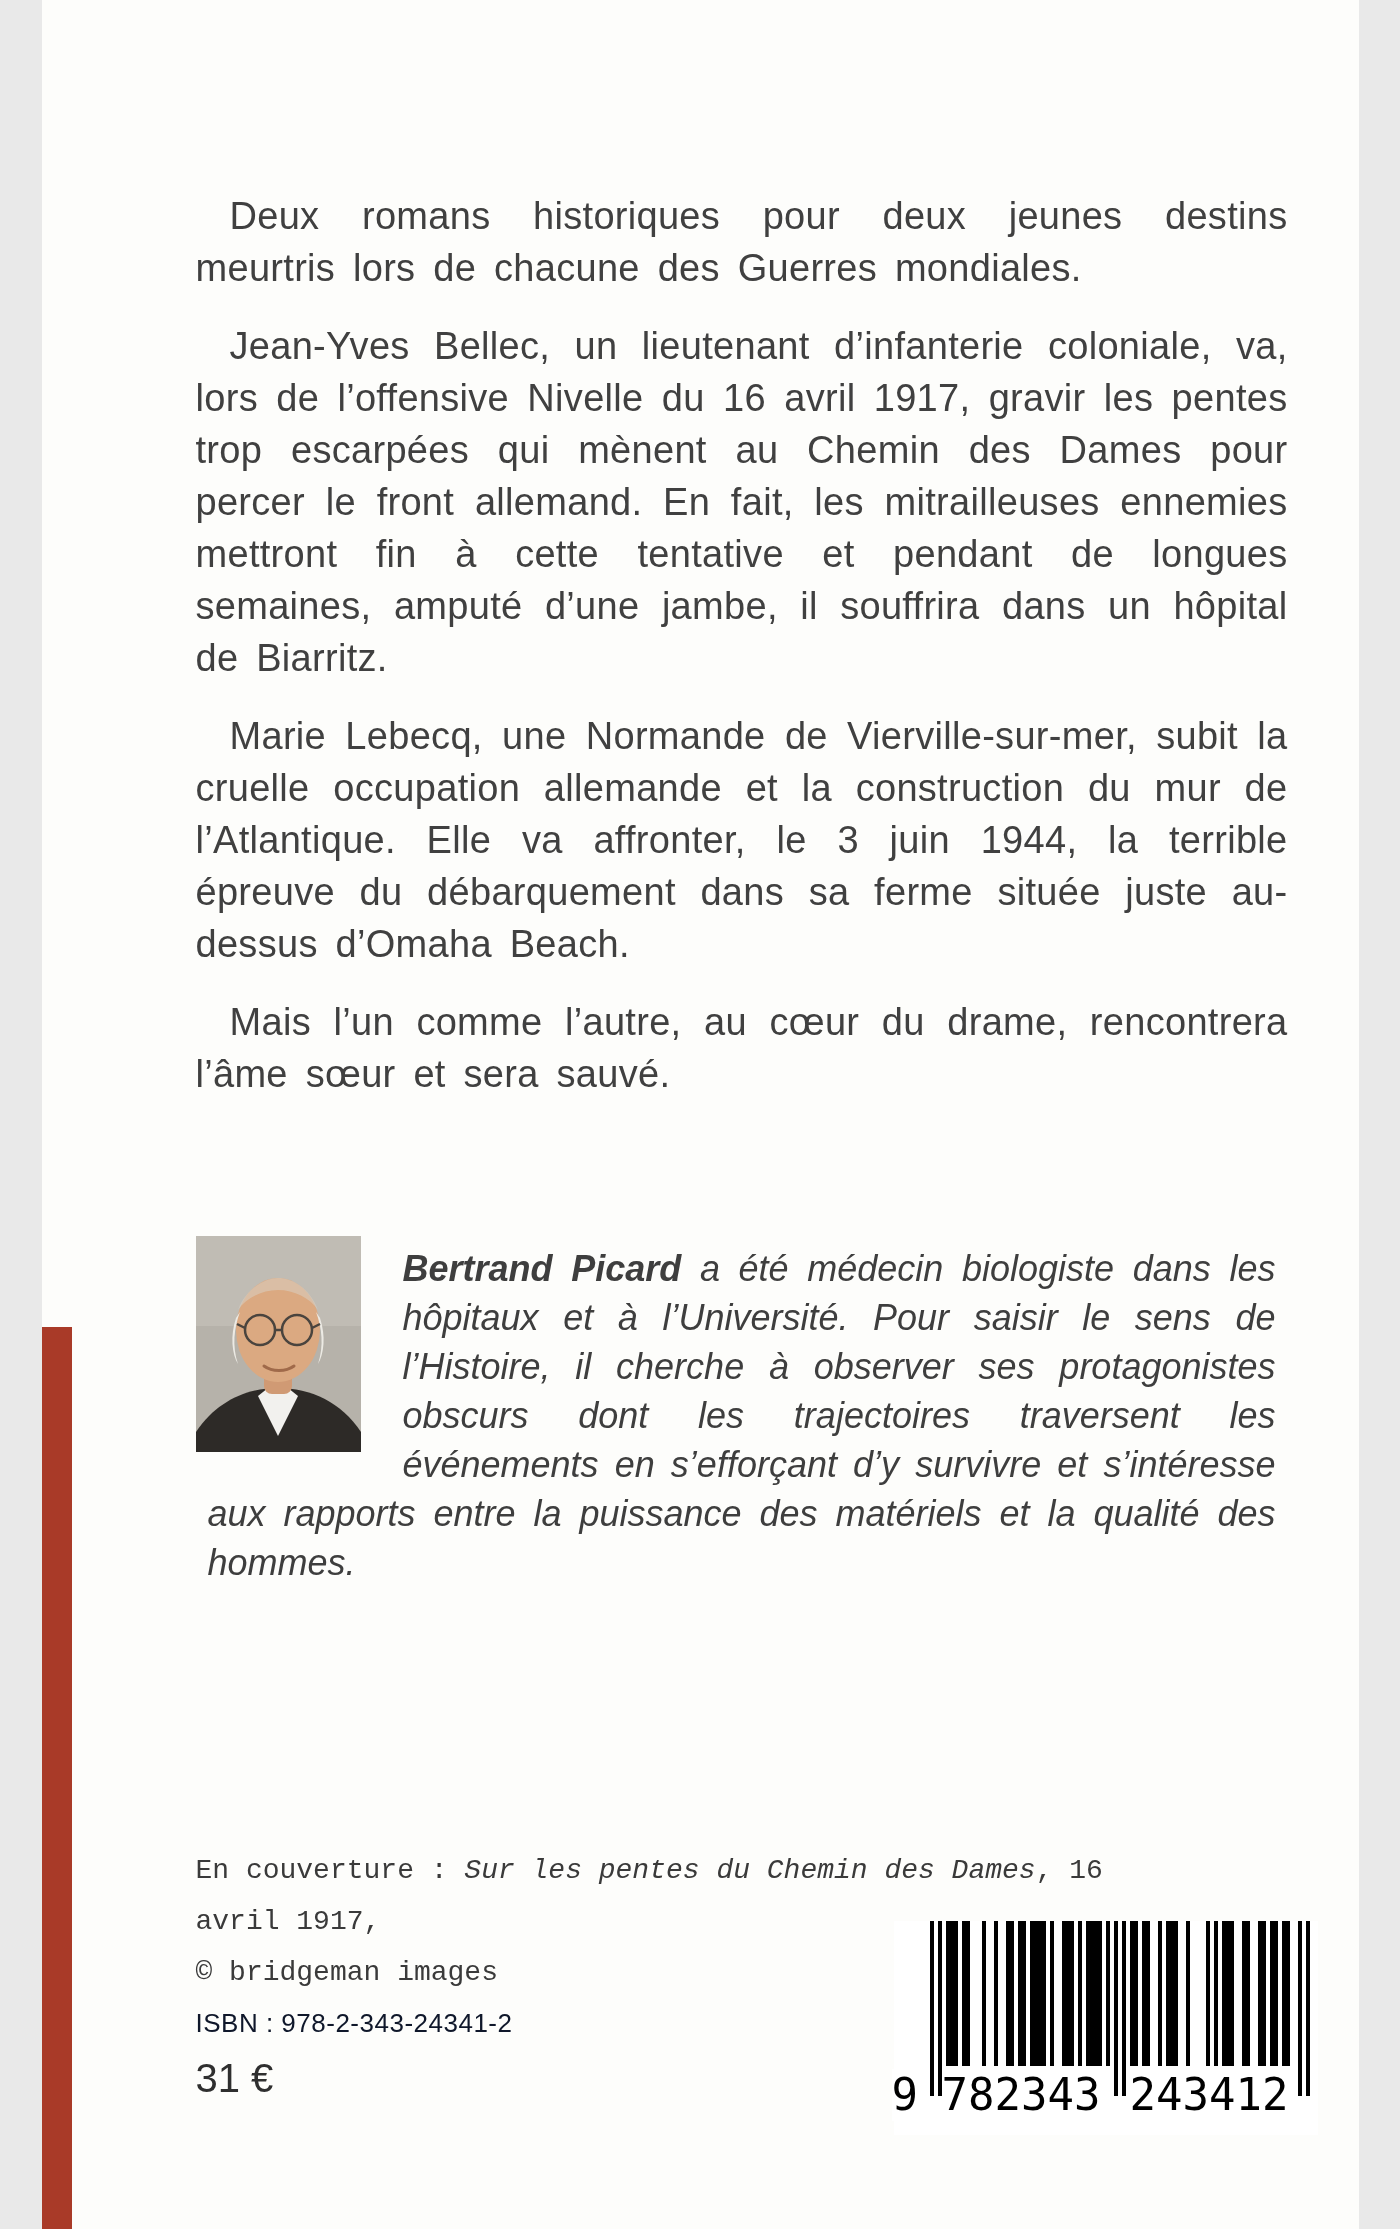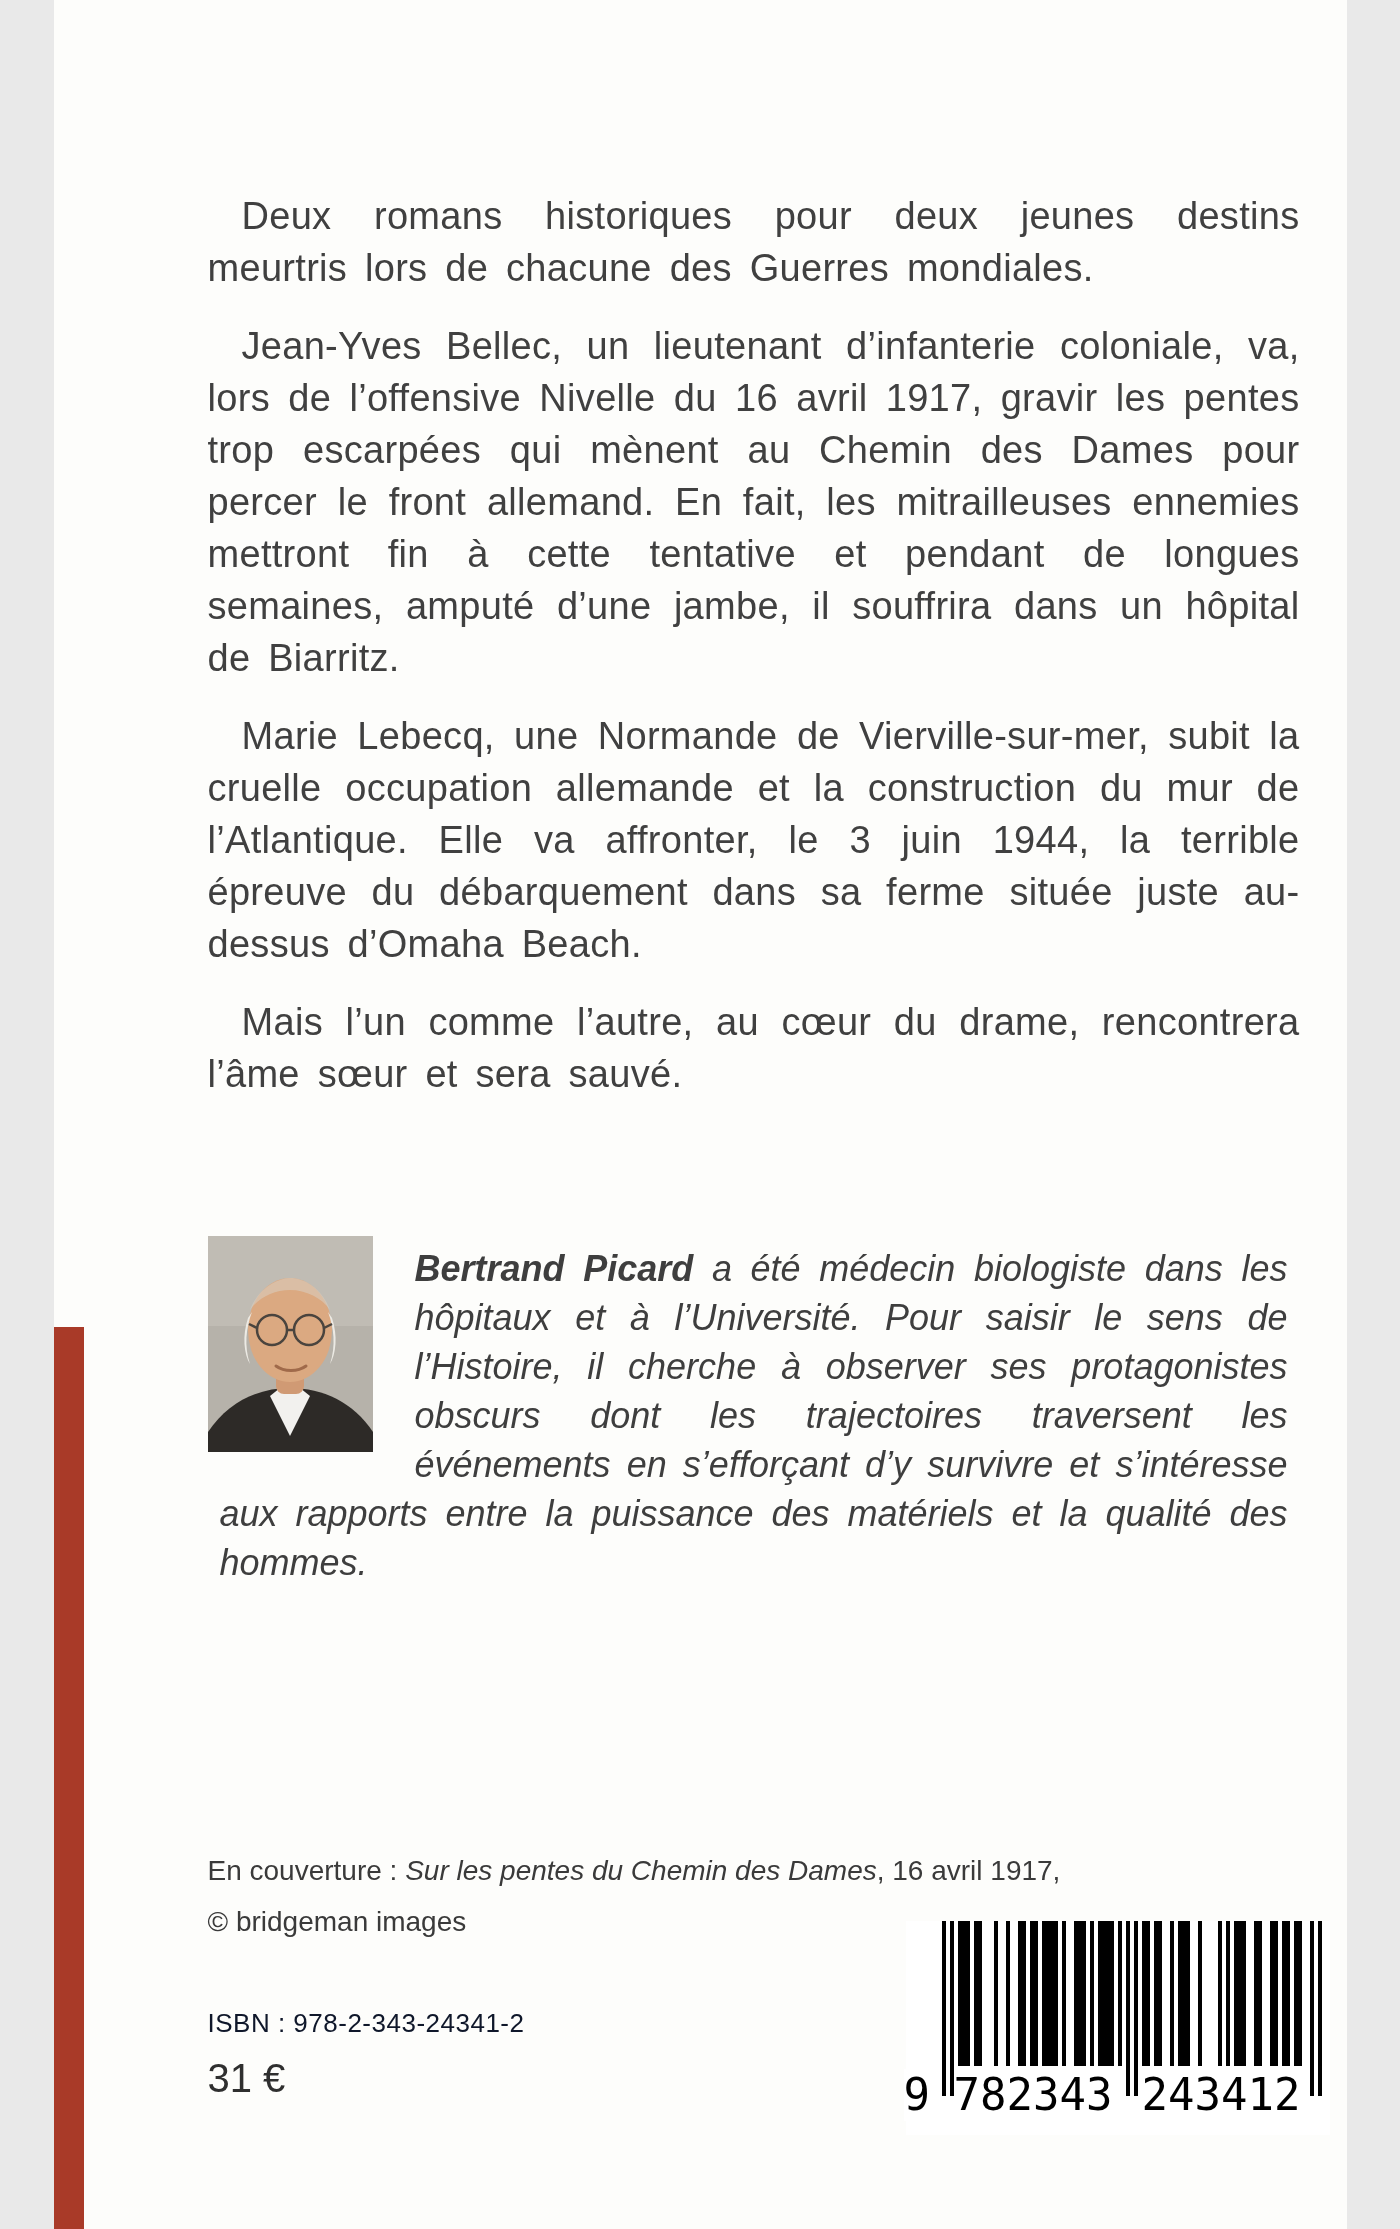--- a/index.html
+++ b/index.html
@@ -4,20 +4,21 @@
 <style>
   html,body { margin:0; padding:0; background:#e9e9e9; }
   .page {
     position:relative;
     width:1293px; height:2229px;
     margin:0 auto;
     background:#fdfdfb;
     font-family:"Liberation Sans", sans-serif;
     color:#404040;
     overflow:hidden;
+    padding-left:24px;
   }
 
   
   .stripe {
     position:absolute;
     left:0; top:1327px;
     width:30px; height:902px;
   }
 
   
@@ -54,20 +55,21 @@
   }
 
   
   .credit {
     position:absolute;
     left:154px; top:1845px;
     width:1000px;
     font-size:28px;
     line-height:51px;
     color:#3a3a3a;
+    font-family:Liberation Mono, monospace;
   }
   .credit .artwork { font-style:italic; }
 
   
   .isbn {
     position:absolute;
     left:154px; top:2008px;
     font-size:26px;
     color:#0f172a;
     letter-spacing:0.5px;

